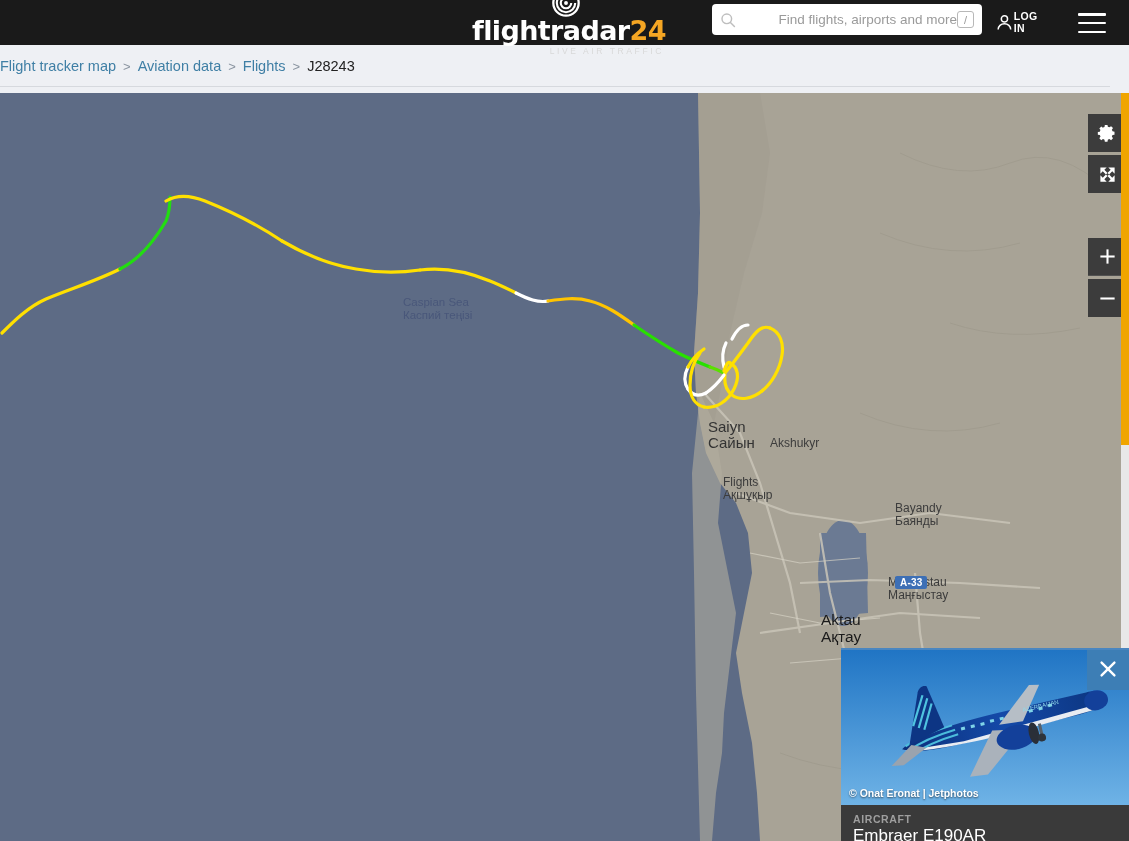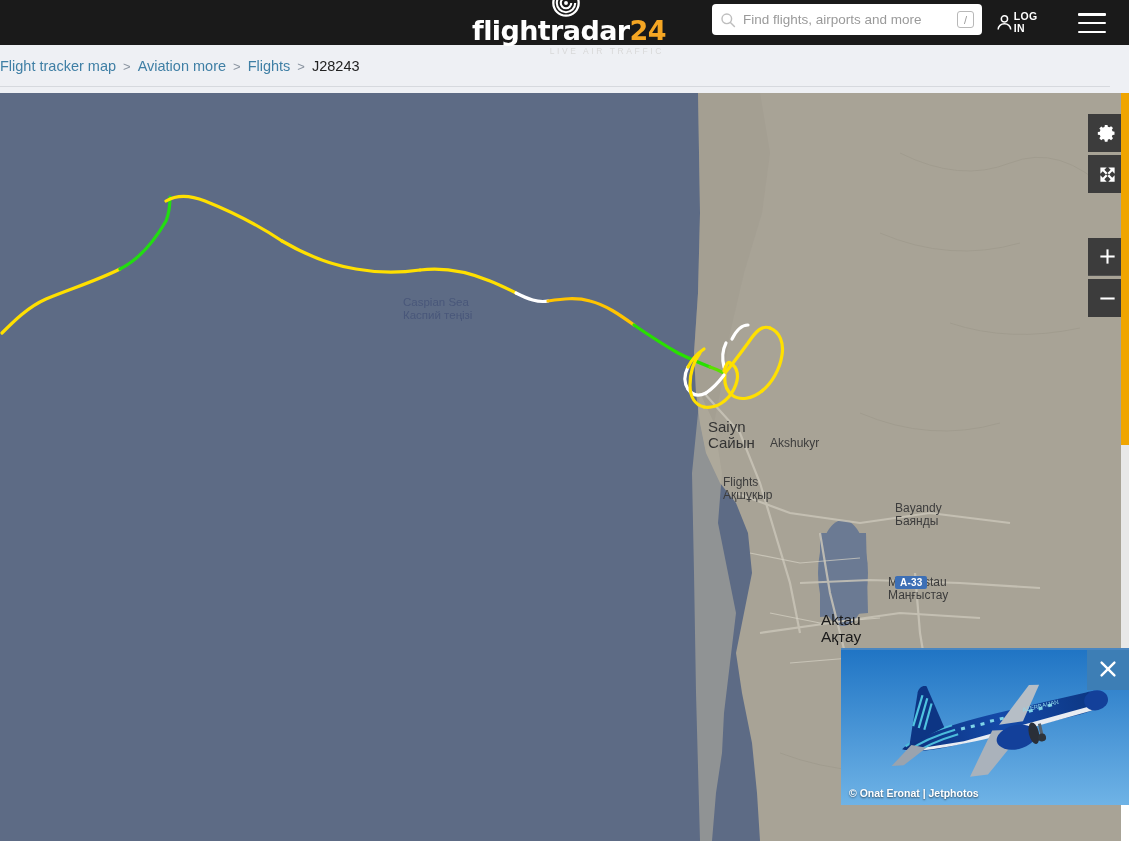--- a/index.html
+++ b/index.html
@@ -36,20 +36,21 @@
   .searchbox {
     position: absolute; left: 712px; top: 4px; width: 270px; height: 31px;
     background: #ffffff; border-radius: 4px; display: flex; align-items: center;
     padding: 0 8px;
   }
   .search-icon { width: 16px; height: 16px; flex: 0 0 auto; opacity: .55; }
   .search-input {
     flex: 1; border: none; outline: none; font-size: 13.5px; color: #8a8a8a;
     font-family: "Liberation Sans", sans-serif; background: transparent;
     padding-left: 7px;
+    text-align: right;
   }
   .search-input::placeholder { color: #9a9a9a; }
   .slash-key {
     width: 17px; height: 17px; border: 1px solid #b8b8b8; border-radius: 3px;
     display: flex; align-items: center; justify-content: center;
     font-size: 11px; color: #9a9a9a; flex: 0 0 auto;
   }
 
   .login-btn {
     position: absolute; left: 995px; top: 0px; height: 45px; width: 50px;
@@ -184,21 +185,21 @@
       <span></span>
         <span></span>
         <span></span>
     </div>
   </div>
 
   <div class="crumbbar">
     <div class="crumbs">
       <a class="crumb-link">Flight tracker map</a>
       <span class="crumb-sep">&gt;</span>
-      <a class="crumb-link">Aviation more</a>
+      <a class="crumb-link">Aviation data</a>
       <span class="crumb-sep">&gt;</span>
       <a class="crumb-link">Flights</a>
       <span class="crumb-sep">&gt;</span>
       <span class="crumb-current">J28243</span>
     </div>
     <div class="crumb-rule"></div>
   </div>
 
   <div class="map">
     <svg class="map-svg" viewBox="0 0 1121 748">
@@ -398,15 +399,19 @@
       </svg>
       <div class="card-credit">© Onat Eronat | Jetphotos</div>
       <div class="card-close">
         <svg width="22" height="22" viewBox="0 0 24 24">
           <line x1="5" y1="5" x2="19" y2="19" stroke="#fff" stroke-width="2.6" stroke-linecap="round"></line>
           <line x1="19" y1="5" x2="5" y2="19" stroke="#fff" stroke-width="2.6" stroke-linecap="round"></line>
         </svg>
       </div>
     </div>
 
+    <div class="card-info">
+      <div class="card-cap">AIRCRAFT</div>
+      <div class="card-val">Embraer E190AR</div>
+    </div>
   </div>
 
 </div>
 
 </body></html>

